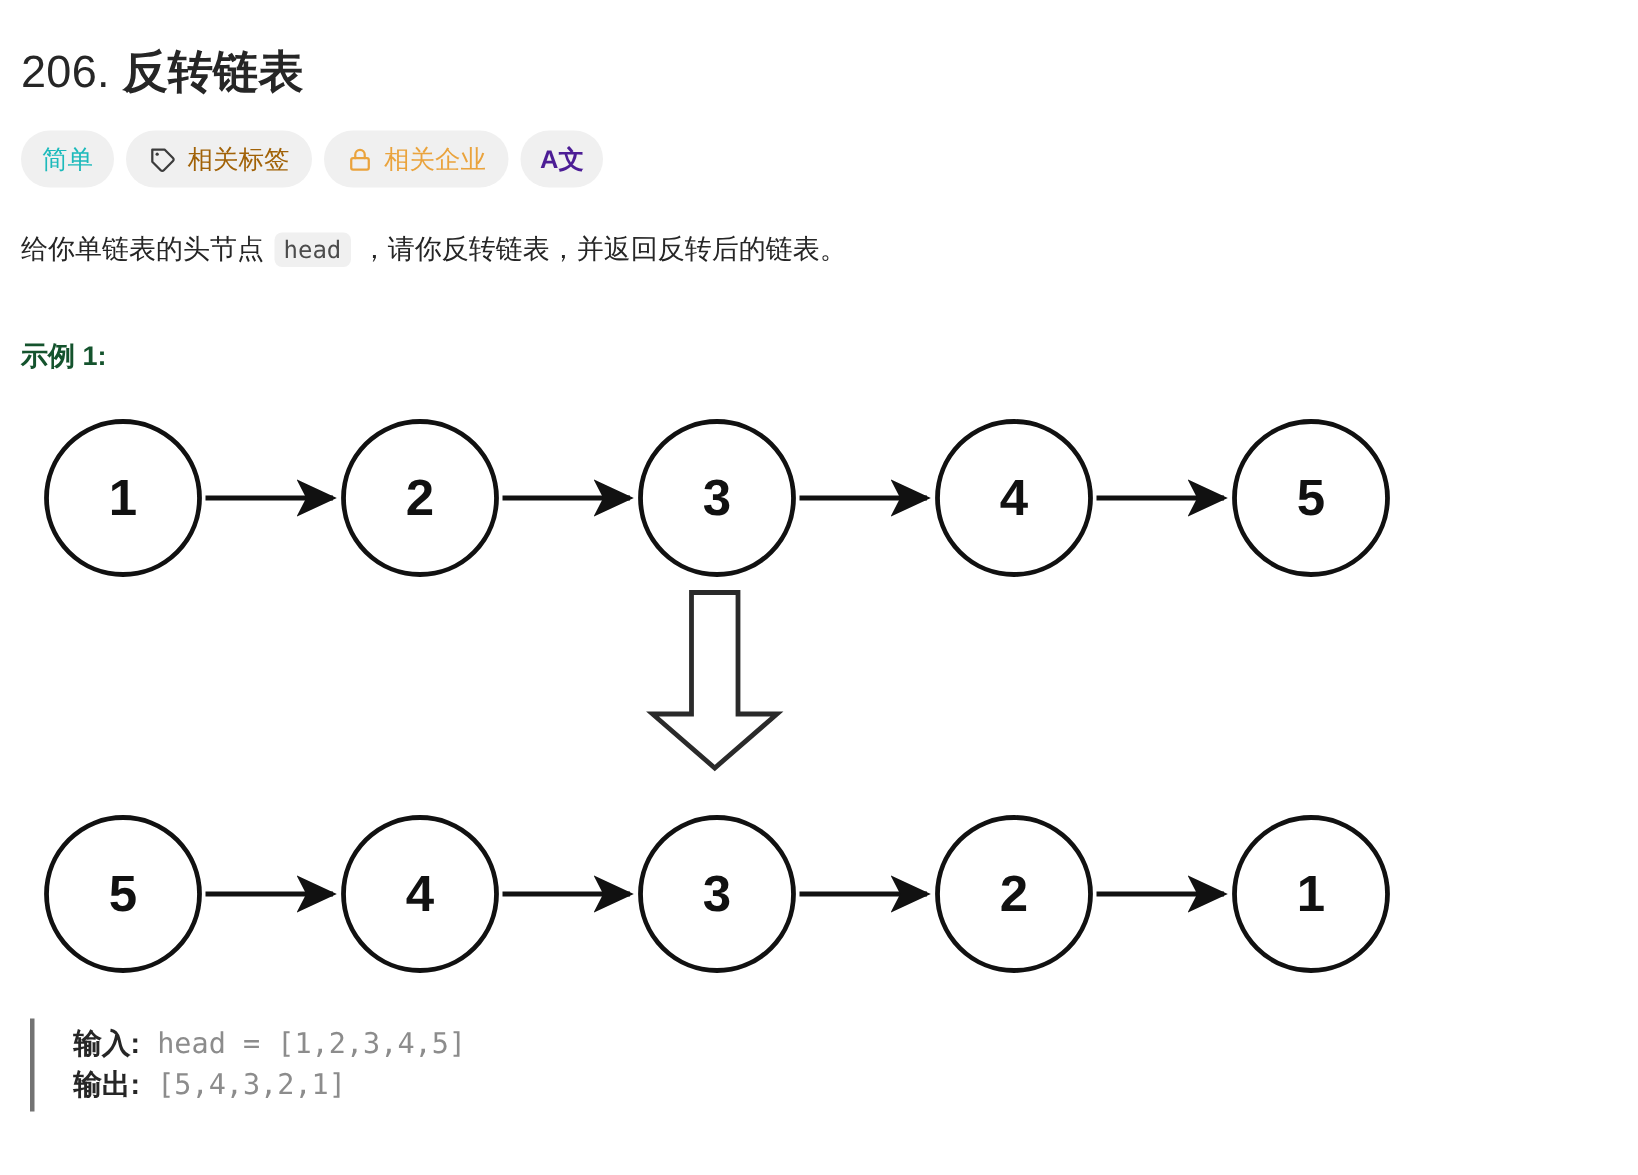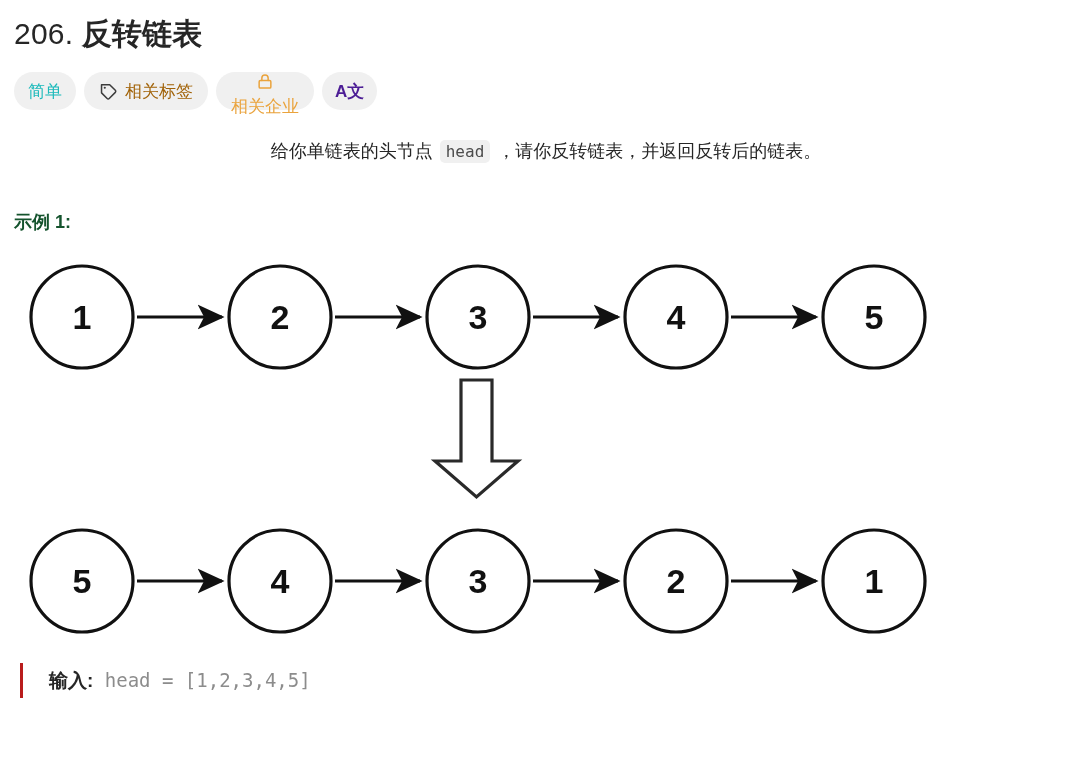--- a/index.html
+++ b/index.html
@@ -12,21 +12,21 @@
     font-family: "Liberation Sans", "DejaVu Sans", sans-serif;
     color: #262626;
     overflow: hidden;
     position: relative;
   }
   .page { padding: 0 14px; }
 
   
   .title {
     margin: 0;
-    padding-top: 12px;
+    padding-top: 27px;
     font-size: 30px;
     line-height: 44px;
     font-weight: 700;
     color: #262626;
     letter-spacing: 0.2px;
     white-space: nowrap;
   }
   .title .num { font-weight: 400; }
 
   
@@ -46,32 +46,31 @@
     border-radius: 19px;
     background: #f0f0f0;
     font-size: 17px;
     line-height: 1;
     color: #a16207;
     cursor: pointer;
     user-select: none;
     white-space: nowrap;
   }
   .badge.difficulty { color: #1cbabb; padding: 1px 14px; }
-  .badge.premium   { color: #eaa33c; flex-direction: column; }
+  .badge.premium   { color: #eaa33c; }
   .badge.lang      { padding: 0 13px; font-weight: 600; color: #4c1d95; }
   .badge .ic { display: inline-flex; align-items: center; }
 
   
   .desc {
     margin: 0;
     padding-top: 26px;
     font-size: 18px;
     line-height: 30px;
     color: #262626;
-    text-align: center;
   }
   code.inline {
     font-family: "DejaVu Sans Mono", "Liberation Mono", monospace;
     font-size: 16px;
     background: #f0f0f0;
     color: #4c4c4c;
     border-radius: 5px;
     padding: 2px 6px;
     margin: 0 2px;
   }
@@ -86,21 +85,21 @@
     color: #14532d;
   }
 
   
   .diagram { margin-top: 14px; margin-left: 1px; }
 
   
   .codeblock {
     margin-top: 10px;
     margin-left: 6px;
-    border-left: 3px solid #b91c1c;
+    border-left: 3px solid #737373;
     padding: 4px 0 4px 26px;
   }
   .codeline {
     font-family: "DejaVu Sans Mono", "Liberation Mono", monospace;
     font-size: 19px;
     line-height: 27px;
     color: #8c8c8c;
     white-space: pre;
   }
   .codeline .lbl {
@@ -222,15 +221,16 @@
         <g>
           <circle cx="859" cy="332" r="51" fill="#ffffff" stroke="#111111" stroke-width="3.2"></circle>
           <text x="859" y="332" text-anchor="middle" dominant-baseline="central" font-family="Liberation Sans, DejaVu Sans, sans-serif" font-size="34" font-weight="700" fill="#111111">1</text>
         </g>
       </g>
     </svg>
   </div>
 
   <div class="codeblock">
     <div class="codeline"><span class="lbl">输入:</span> <span>head = [1,2,3,4,5]</span></div>
+    <div class="codeline"><span class="lbl">输出:</span> <span>[5,4,3,2,1]</span></div>
   </div>
 
 </div>
 
 </body></html>

